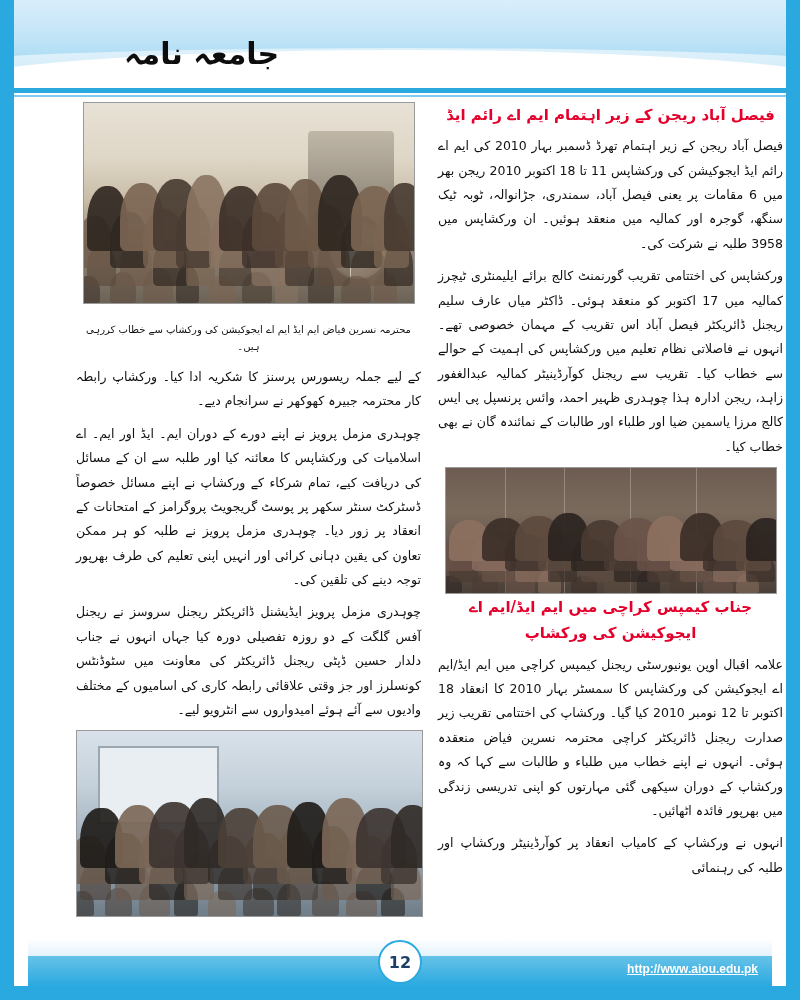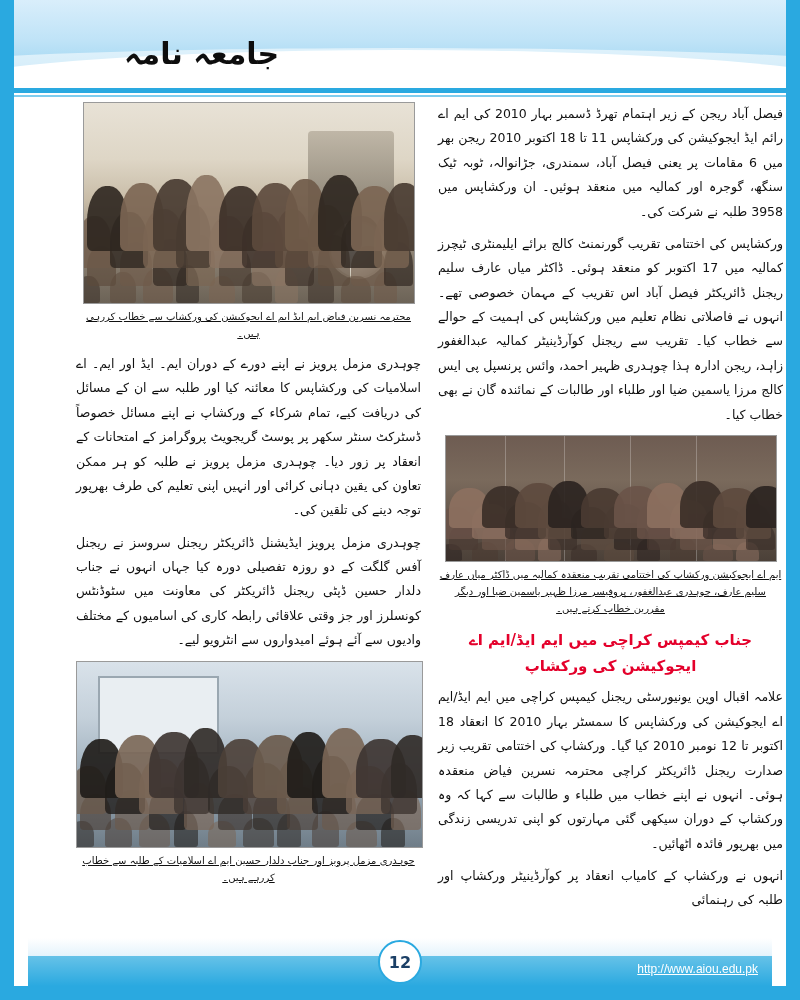--- a/index.html
+++ b/index.html
@@ -75,22 +75,21 @@
     line-height:1.75;
   }
   p.body{
     margin:0 0 8px 0;
     direction:rtl;text-align:justify;
     font-size:12.5px;line-height:1.95;color:#111;
   }
   .caption{
     direction:rtl;text-align:center;
     font-size:10px;line-height:1.7;color:#111;
-    margin:4px 0 10px 0;
-    text-decoration:underline;
+    margin:17px 0 10px 0;
   }
 
   
   .photo{
     border:1px solid #9a9a9a;
     position:relative;overflow:hidden;
     background:#cfcfcf;
   }
   .ph1{width:330px;height:200px;margin:0 auto;}
   .ph2{width:330px;height:125px;margin:0 auto;}
@@ -144,21 +143,21 @@
   .pagenum{
     position:absolute;left:50%;transform:translateX(-50%);top:2px;
     width:40px;height:40px;border-radius:50%;
     background:#ffffff;border:2px solid #2aa9e0;
     color:#1b3f66;font-size:16px;font-weight:bold;
     display:flex;align-items:center;justify-content:center;
     z-index:3;
   }
   .url{
     position:absolute;right:14px;top:24px;
-    color:#ffffff;font-size:12px;font-weight:normal;
+    color:#ffffff;font-size:12px;font-weight:bold;
     font-family:"Liberation Sans",sans-serif;
   }
 </style>
 </head>
 <body>
 
 <div class="page">
 
   <div class="masthead">
     <div class="wave2"></div>
@@ -215,20 +214,21 @@
             <i style="width: 13.4%; height: 52%; left: 41%; bottom: 42%; background: rgb(59, 47, 40); opacity: 0.91;"></i>
             <i style="width: 14.4%; height: 55%; left: 51%; bottom: 42%; background: rgb(92, 74, 60); opacity: 0.91;"></i>
             <i style="width: 12.4%; height: 58%; left: 61%; bottom: 42%; background: rgb(111, 90, 73); opacity: 0.91;"></i>
             <i style="width: 13.4%; height: 61%; left: 71%; bottom: 42%; background: rgb(46, 38, 32); opacity: 0.91;"></i>
             <i style="width: 14.4%; height: 52%; left: 81%; bottom: 42%; background: rgb(123, 101, 82); opacity: 0.91;"></i>
             <i style="width: 12.4%; height: 55%; left: 91%; bottom: 42%; background: rgb(71, 58, 48); opacity: 0.91;"></i>
           </div>
       </div>
       <div class="caption">محترمہ نسرین فیاض ایم ایڈ ایم اے ایجوکیشن کی ورکشاپ سے خطاب کررہی ہیں۔</div>
 
+      <p class="body">کے لیے جملہ ریسورس پرسنز کا شکریہ ادا کیا۔ ورکشاپ رابطہ کار محترمہ جبیرہ کھوکھر نے سرانجام دیے۔</p>
 
 
       <p class="body">چوہدری مزمل پرویز نے اپنے دورے کے دوران ایم۔ ایڈ اور ایم۔ اے اسلامیات کی ورکشاپس کا معائنہ کیا اور طلبہ سے ان کے مسائل کی دریافت کیے، تمام شرکاء کے ورکشاپ نے اپنے مسائل خصوصاً ڈسٹرکٹ سنٹر سکھر پر پوسٹ گریجویٹ پروگرامز کے امتحانات کے انعقاد پر زور دیا۔ چوہدری مزمل پرویز نے طلبہ کو ہر ممکن تعاون کی یقین دہانی کرائی اور انہیں اپنی تعلیم کی طرف بھرپور توجہ دینے کی تلقین کی۔</p>
       <p class="body">چوہدری مزمل پرویز ایڈیشنل ڈائریکٹر ریجنل سروسز نے ریجنل آفس گلگت کے دو روزہ تفصیلی دورہ کیا جہاں انہوں نے جناب دلدار حسین ڈپٹی ریجنل ڈائریکٹر کی معاونت میں سٹوڈنٹس کونسلرز اور جز وقتی علاقائی رابطہ کاری کی اسامیوں کے مختلف وادیوں سے آئے ہوئے امیدواروں سے انٹرویو لیے۔</p>
 
       <div class="photo ph3">
         <div class="hall"></div>
         <div class="board"></div>
         <div class="crowd">
             <i style="width: 7%; height: 22%; left: -2%; bottom: 0%; background: rgb(47, 42, 38); opacity: 0.55;"></i>
@@ -271,20 +271,21 @@
             <i style="width: 13.4%; height: 61%; left: 71%; bottom: 42%; background: rgb(122, 102, 86); opacity: 0.91;"></i>
             <i style="width: 14.4%; height: 52%; left: 81%; bottom: 42%; background: rgb(61, 52, 48); opacity: 0.91;"></i>
             <i style="width: 12.4%; height: 55%; left: 91%; bottom: 42%; background: rgb(47, 42, 38); opacity: 0.91;"></i>
           </div>
       </div>
       <div class="caption">چوہدری مزمل پرویز اور جناب دلدار حسین ایم اے اسلامیات کے طلبہ سے خطاب کررہے ہیں۔</div>
     </div>
 
     <div class="col col-right">
 
+      <h2 class="head">فیصل آباد ریجن کے زیر اہتمام ایم اے رائم ایڈ</h2>
 
       <p class="body">فیصل آباد ریجن کے زیر اہتمام تھرڈ ڈسمبر بہار 2010 کی ایم اے رائم ایڈ ایجوکیشن کی ورکشاپس 11 تا 18 اکتوبر 2010 ریجن بھر میں 6 مقامات پر یعنی فیصل آباد، سمندری، جڑانوالہ، ٹوبہ ٹیک سنگھ، گوجرہ اور کمالیہ میں منعقد ہوئیں۔ ان ورکشاپس میں 3958 طلبہ نے شرکت کی۔</p>
       <p class="body">ورکشاپس کی اختتامی تقریب گورنمنٹ کالج برائے ایلیمنٹری ٹیچرز کمالیہ میں 17 اکتوبر کو منعقد ہوئی۔ ڈاکٹر میاں عارف سلیم ریجنل ڈائریکٹر فیصل آباد اس تقریب کے مہمان خصوصی تھے۔ انہوں نے فاصلاتی نظام تعلیم میں ورکشاپس کی اہمیت کے حوالے سے خطاب کیا۔ تقریب سے ریجنل کوآرڈینیٹر کمالیہ عبدالغفور زاہد، ریجن ادارہ ہذا چوہدری ظہیر احمد، وائس پرنسپل پی ایس کالج مرزا یاسمین ضیا اور طلباء اور طالبات کے نمائندہ گان نے بھی خطاب کیا۔</p>
 
       <div class="photo ph2">
         <div class="panel-dark">
             <div class="p" style="left: 18%;"></div>
             <div class="p" style="left: 36%;"></div>
             <div class="p" style="left: 56%;"></div>
             <div class="p" style="left: 76%;"></div>
@@ -325,21 +326,20 @@
             <i style="width: 14.4%; height: 58%; left: 21%; bottom: 42%; background: rgb(93, 74, 62); opacity: 0.91;"></i>
             <i style="width: 12.4%; height: 61%; left: 31%; bottom: 42%; background: rgb(43, 35, 32); opacity: 0.91;"></i>
             <i style="width: 13.4%; height: 52%; left: 41%; bottom: 42%; background: rgb(74, 58, 50); opacity: 0.91;"></i>
             <i style="width: 14.4%; height: 55%; left: 51%; bottom: 42%; background: rgb(107, 83, 72); opacity: 0.91;"></i>
             <i style="width: 12.4%; height: 58%; left: 61%; bottom: 42%; background: rgb(141, 112, 96); opacity: 0.91;"></i>
             <i style="width: 13.4%; height: 61%; left: 71%; bottom: 42%; background: rgb(58, 46, 40); opacity: 0.91;"></i>
             <i style="width: 14.4%; height: 52%; left: 81%; bottom: 42%; background: rgb(93, 74, 62); opacity: 0.91;"></i>
             <i style="width: 12.4%; height: 55%; left: 91%; bottom: 42%; background: rgb(43, 35, 32); opacity: 0.91;"></i>
           </div>
       </div>
-      <div class="caption">ایم اے ایجوکیشن ورکشاپ کی اختتامی تقریب منعقدہ کمالیہ میں ڈاکٹر میاں عارف سلیم عارف، چوہدری عبدالغفور، پروفیسر مرزا ظہیر یاسمین ضیا اور دیگر مقررین خطاب کرتے ہیں۔</div>
 
       <h2 class="head">جناب کیمپس کراچی میں ایم ایڈ/ایم اے ایجوکیشن کی ورکشاپ</h2>
       <p class="body">علامہ اقبال اوپن یونیورسٹی ریجنل کیمپس کراچی میں ایم ایڈ/ایم اے ایجوکیشن کی ورکشاپس کا سمسٹر بہار 2010 کا انعقاد 18 اکتوبر تا 12 نومبر 2010 کیا گیا۔ ورکشاپ کی اختتامی تقریب زیر صدارت ریجنل ڈائریکٹر کراچی محترمہ نسرین فیاض منعقدہ ہوئی۔ انہوں نے اپنے خطاب میں طلباء و طالبات سے کہا کہ وہ ورکشاپ کے دوران سیکھی گئی مہارتوں کو اپنی تدریسی زندگی میں بھرپور فائدہ اٹھائیں۔</p>
       <p class="body">انہوں نے ورکشاپ کے کامیاب انعقاد پر کوآرڈینیٹر ورکشاپ اور طلبہ کی رہنمائی</p>
     </div>
   </div>
 
   <div class="footer">
     <div class="bar"></div>
     <div class="pagenum">12</div>

